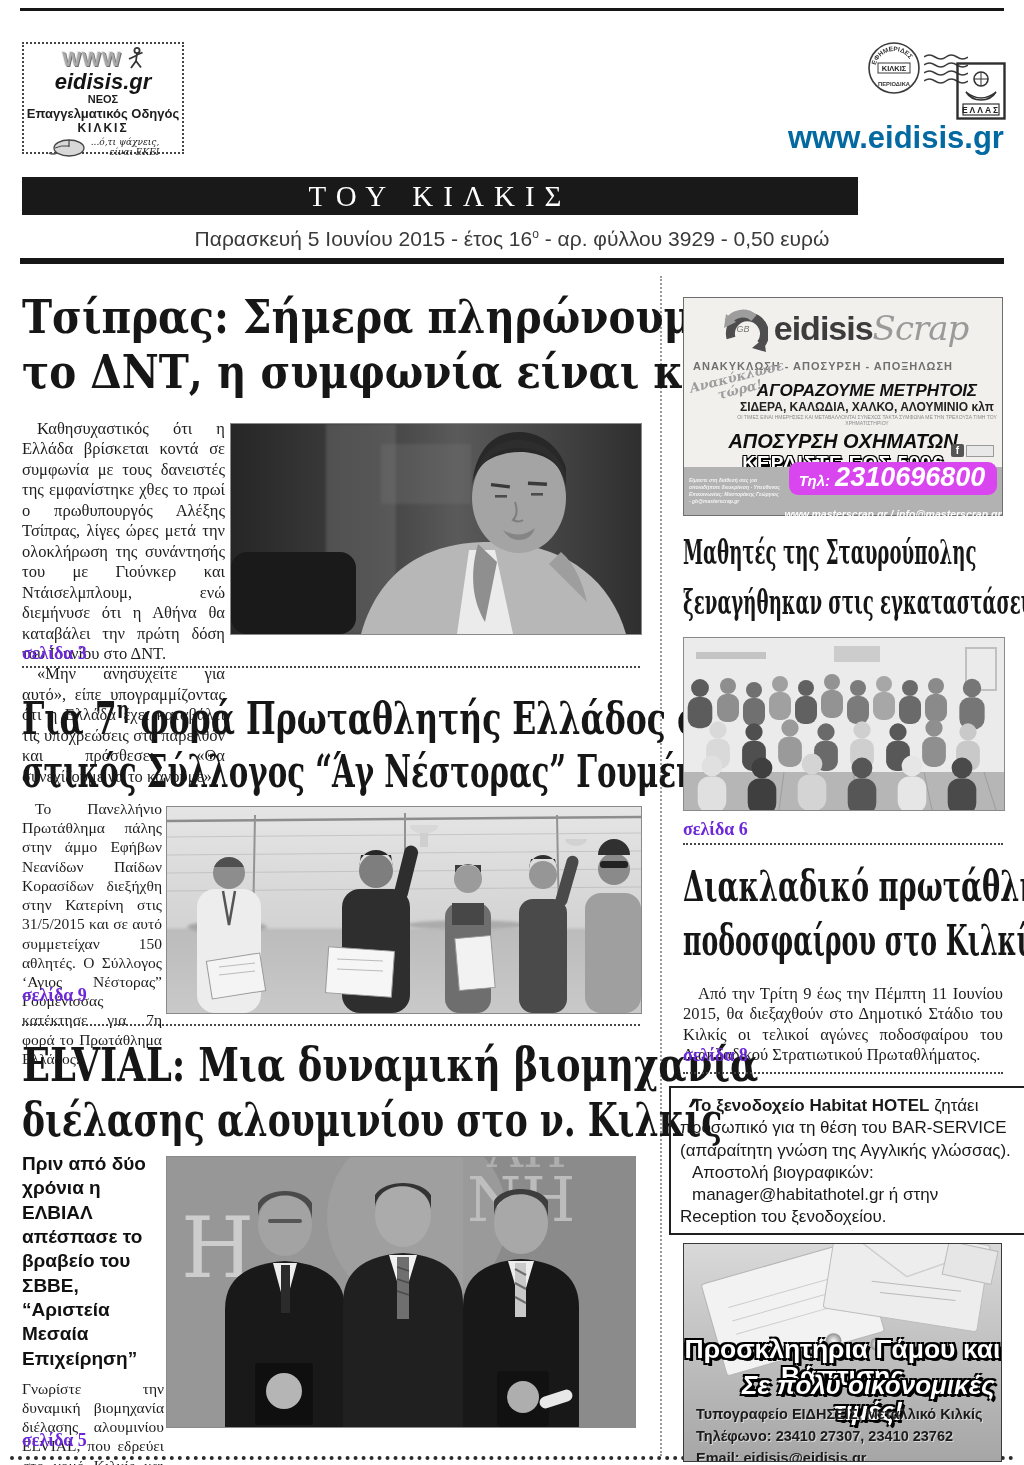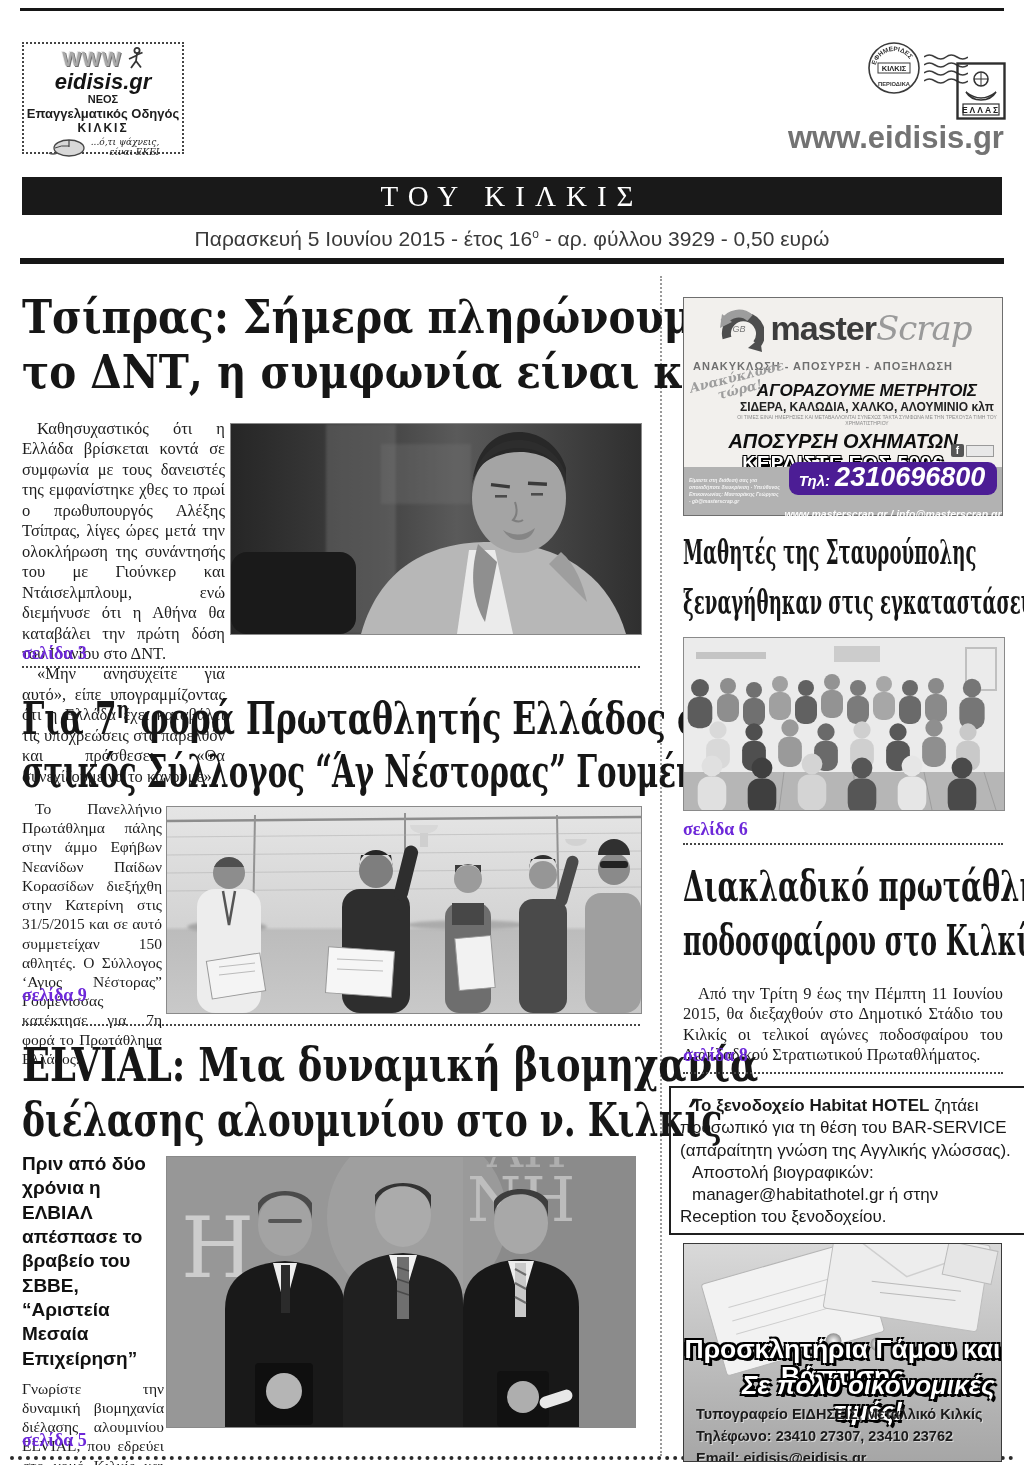--- a/index.html
+++ b/index.html
@@ -21,26 +21,26 @@
             text-shadow:1px 1px 0 #6e6e6e,-1px -1px 0 #e8e8e8;display:inline-block;vertical-align:middle;}
   .logo-site{font:700 22px/22px "Liberation Sans",sans-serif;font-style:italic;color:#141414;}
   .logo-l1{font:700 11px/13px "Liberation Sans",sans-serif;}
   .logo-l2{font:700 13px/15px "Liberation Sans",sans-serif;}
   .logo-l3{font:700 12px/14px "Liberation Sans",sans-serif;letter-spacing:2px;}
   .logo-bottom{display:flex;align-items:center;justify-content:center;gap:4px;margin-top:2px;}
   .logo-tag{font:italic 9px/10px "DejaVu Serif",serif;color:#222;text-align:right;}
 
   .mast-title{left:198px;top:18px;width:650px;font:700 146px/1 "DejaVu Serif",serif;
               letter-spacing:-3px;color:#181818;white-space:nowrap;}
-  .mast-site{left:788px;top:122px;font:700 31px/1 "Liberation Sans",sans-serif;color:#737373;}
+  .mast-site{left:788px;top:122px;font:700 31px/1 "Liberation Sans",sans-serif;color:#0369a1;}
   .stamp-waves{left:924px;top:52px;}
   .stamp-round{left:866px;top:40px;}
   .stamp-square{left:956px;top:38px;margin-top:24px;}
 
-  .subtitle-bar{left:22px;top:177px;width:980px;height:38px;background:#191919;
+  .subtitle-bar{left:22px;top:177px;width:836px;height:38px;background:#191919;
                 display:flex;align-items:center;justify-content:center;}
   .subtitle-bar span{font:29px/1 "Liberation Serif",serif;color:#fff;letter-spacing:10px;}
   .dateline{left:0;top:226px;width:1024px;text-align:center;
             font:21px/1.2 "Liberation Sans",sans-serif;color:#3a3a3a;}
   .dateline sup{font-size:12px;}
 
   
   .hl{font-weight:700;color:#161616;font-family:"DejaVu Serif",serif;}
   .cond{display:block;white-space:nowrap;transform-origin:0 50%;}
   .sx55{transform:scaleX(.55);} .sx60{transform:scaleX(.60);} .sx65{transform:scaleX(.65);}
@@ -78,21 +78,21 @@
   .scrap-win{text-align:center;font:700 19px/21px "Liberation Sans",sans-serif;color:#fff;letter-spacing:1px;
              text-shadow:-1px -1px 0 #000,1px -1px 0 #000,-1px 1px 0 #000,1px 1px 0 #000,2px 2px 0 #000;}
   .scrap-veh{text-align:center;font:700 11.5px/13px "Liberation Sans",sans-serif;color:#1a1a1a;margin-top:2px;}
   .fb-badge{position:absolute;right:8px;top:146px;display:flex;gap:2px;align-items:center;}
   .fb-f{width:13px;height:13px;background:#555;color:#fff;font:700 10px/13px "Liberation Sans",sans-serif;text-align:center;border-radius:2px;}
   .fb-bar{width:26px;height:10px;border:1px solid #9a9a9a;background:#e8e8e8;}
   .scrap-strip{position:absolute;left:0;bottom:0;width:100%;height:48px;background:#b2b2b2;
                display:flex;align-items:center;}
   .scrap-contact{width:92px;font:italic 700 5px/7px "Liberation Sans",sans-serif;color:#f3f3f3;padding:0 3px 0 5px;}
   .scrap-phone-wrap{flex:1;text-align:center;}
-  .scrap-pill{display:inline-flex;align-items:baseline;gap:5px;background:#4c1d95;border-radius:9px;padding:2px 12px 4px 10px;}
+  .scrap-pill{display:inline-flex;align-items:baseline;gap:5px;background:#d946ef;border-radius:9px;padding:2px 12px 4px 10px;}
   .scrap-pill .tl{font:italic 700 15px "Liberation Sans",sans-serif;color:#fff;}
   .scrap-pill .ph{font:italic 700 27px/27px "Liberation Sans",sans-serif;color:#fff;letter-spacing:0px;}
   .scrap-web{font:italic 700 10.5px/12px "Liberation Sans",sans-serif;color:#fdfdfd;margin-top:13px;}
 
   
   .hotel-ad{left:669px;top:1086px;width:359px;height:149px;border:2px solid #1f1f1f;box-sizing:border-box;
             padding:7px 9px;font:17px/1.31 "Liberation Sans",sans-serif;color:#191919;}
   .hotel-ad p{margin:0;text-indent:12px;}
 
   
@@ -380,21 +380,21 @@
   <div class="abs scrap-ad">
     <div class="scrap-head">
       <svg width="50" height="48" viewBox="0 0 50 48">
         <path d="M13 34 a17 17 0 1 1 30 6" stroke="#4e4e4e" stroke-width="9" fill="none"></path>
         <polygon points="46,34 34,44 48,48" fill="#4e4e4e"></polygon>
         <path d="M36 14 a17 17 0 0 0 -26 4" stroke="#9d9d9d" stroke-width="8" fill="none"></path>
         <polygon points="8,10 6,24 18,18" fill="#9d9d9d"></polygon>
         <text x="25" y="28" text-anchor="middle" font-size="9" font-style="italic" fill="#777" font-family="Liberation Sans,sans-serif">GB</text>
       </svg>
       <div>
-        <span class="scrap-master">master</span><span class="scrap-scrap">Scrap</span>
+        <span class="scrap-master">eidisis</span><span class="scrap-scrap">Scrap</span>
       </div>
     </div>
     <div class="scrap-services">ΑΝΑΚΥΚΛΩΣΗ - ΑΠΟΣΥΡΣΗ - ΑΠΟΞΗΛΩΣΗ</div>
     <div class="scrap-now">
       <div>Ανακύκλωσε</div>
       <div>τώρα!</div>
     </div>
     <div class="scrap-buy">ΑΓΟΡΑΖΟΥΜΕ ΜΕΤΡΗΤΟΙΣ</div>
     <div class="scrap-items">ΣΙΔΕΡΑ, ΚΑΛΩΔΙΑ, ΧΑΛΚΟ, ΑΛΟΥΜΙΝΙΟ κλπ</div>
     <div class="scrap-fine">ΟΙ ΤΙΜΕΣ ΕΙΝΑΙ ΗΜΕΡΗΣΙΕΣ ΚΑΙ ΜΕΤΑΒΑΛΛΟΝΤΑΙ ΣΥΝΕΧΩΣ ΤΑΚΤΑ ΣΥΜΦΩΝΑ ΜΕ ΤΗΝ ΤΡΕΧΟΥΣΑ ΤΙΜΗ ΤΟΥ ΧΡΗΜΑΤΙΣΤΗΡΙΟΥ</div>

